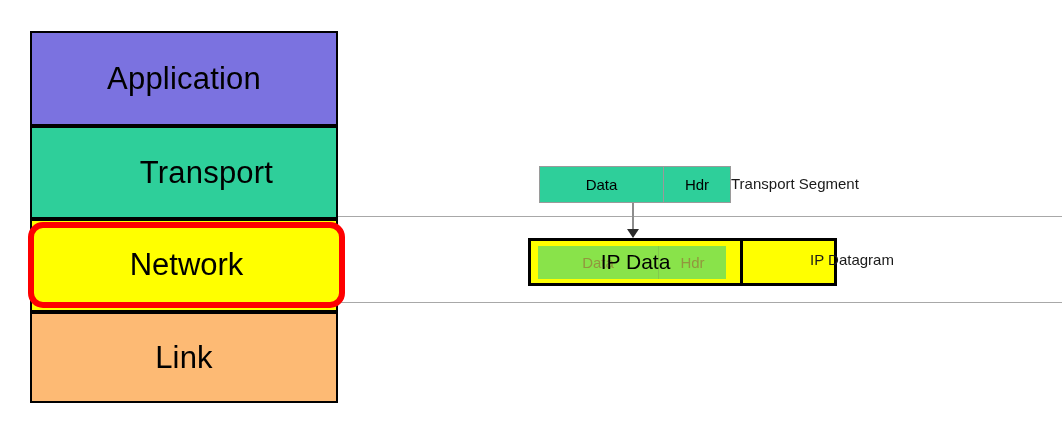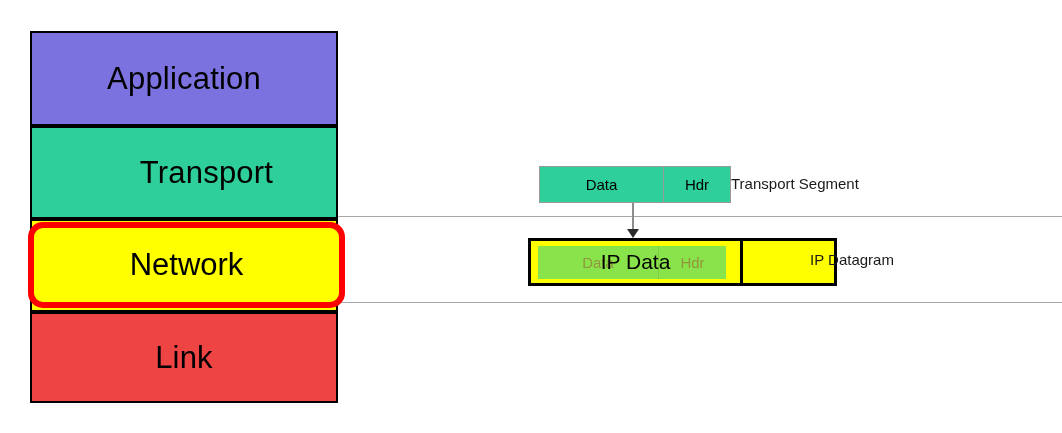--- a/index.html
+++ b/index.html
@@ -35,21 +35,21 @@
     display: flex;
     align-items: center;
     justify-content: center;
     color: #000000;
     font-size: 31px;
     letter-spacing: 0.2px;
   }
   .layer-application { top: 0px;   height: 95px; background: #7b72e0; }
   .layer-transport   { top: 95px;  height: 93px; background: #2ecf9a; padding-left: 45px; }
   .layer-network     { top: 188px; height: 93px; background: #ffff00; }
-  .layer-link        { top: 281px; height: 91px; background: #ef4444; text-align: center; }
+  .layer-link        { top: 281px; height: 91px; background: #fdba74; text-align: center; }
 
   .network-highlight {
     position: absolute;
     left: 28px;
     top: 222px;
     width: 317px;
     height: 86px;
     box-sizing: border-box;
     border: 6px solid #fe0000;
     border-radius: 15px;

